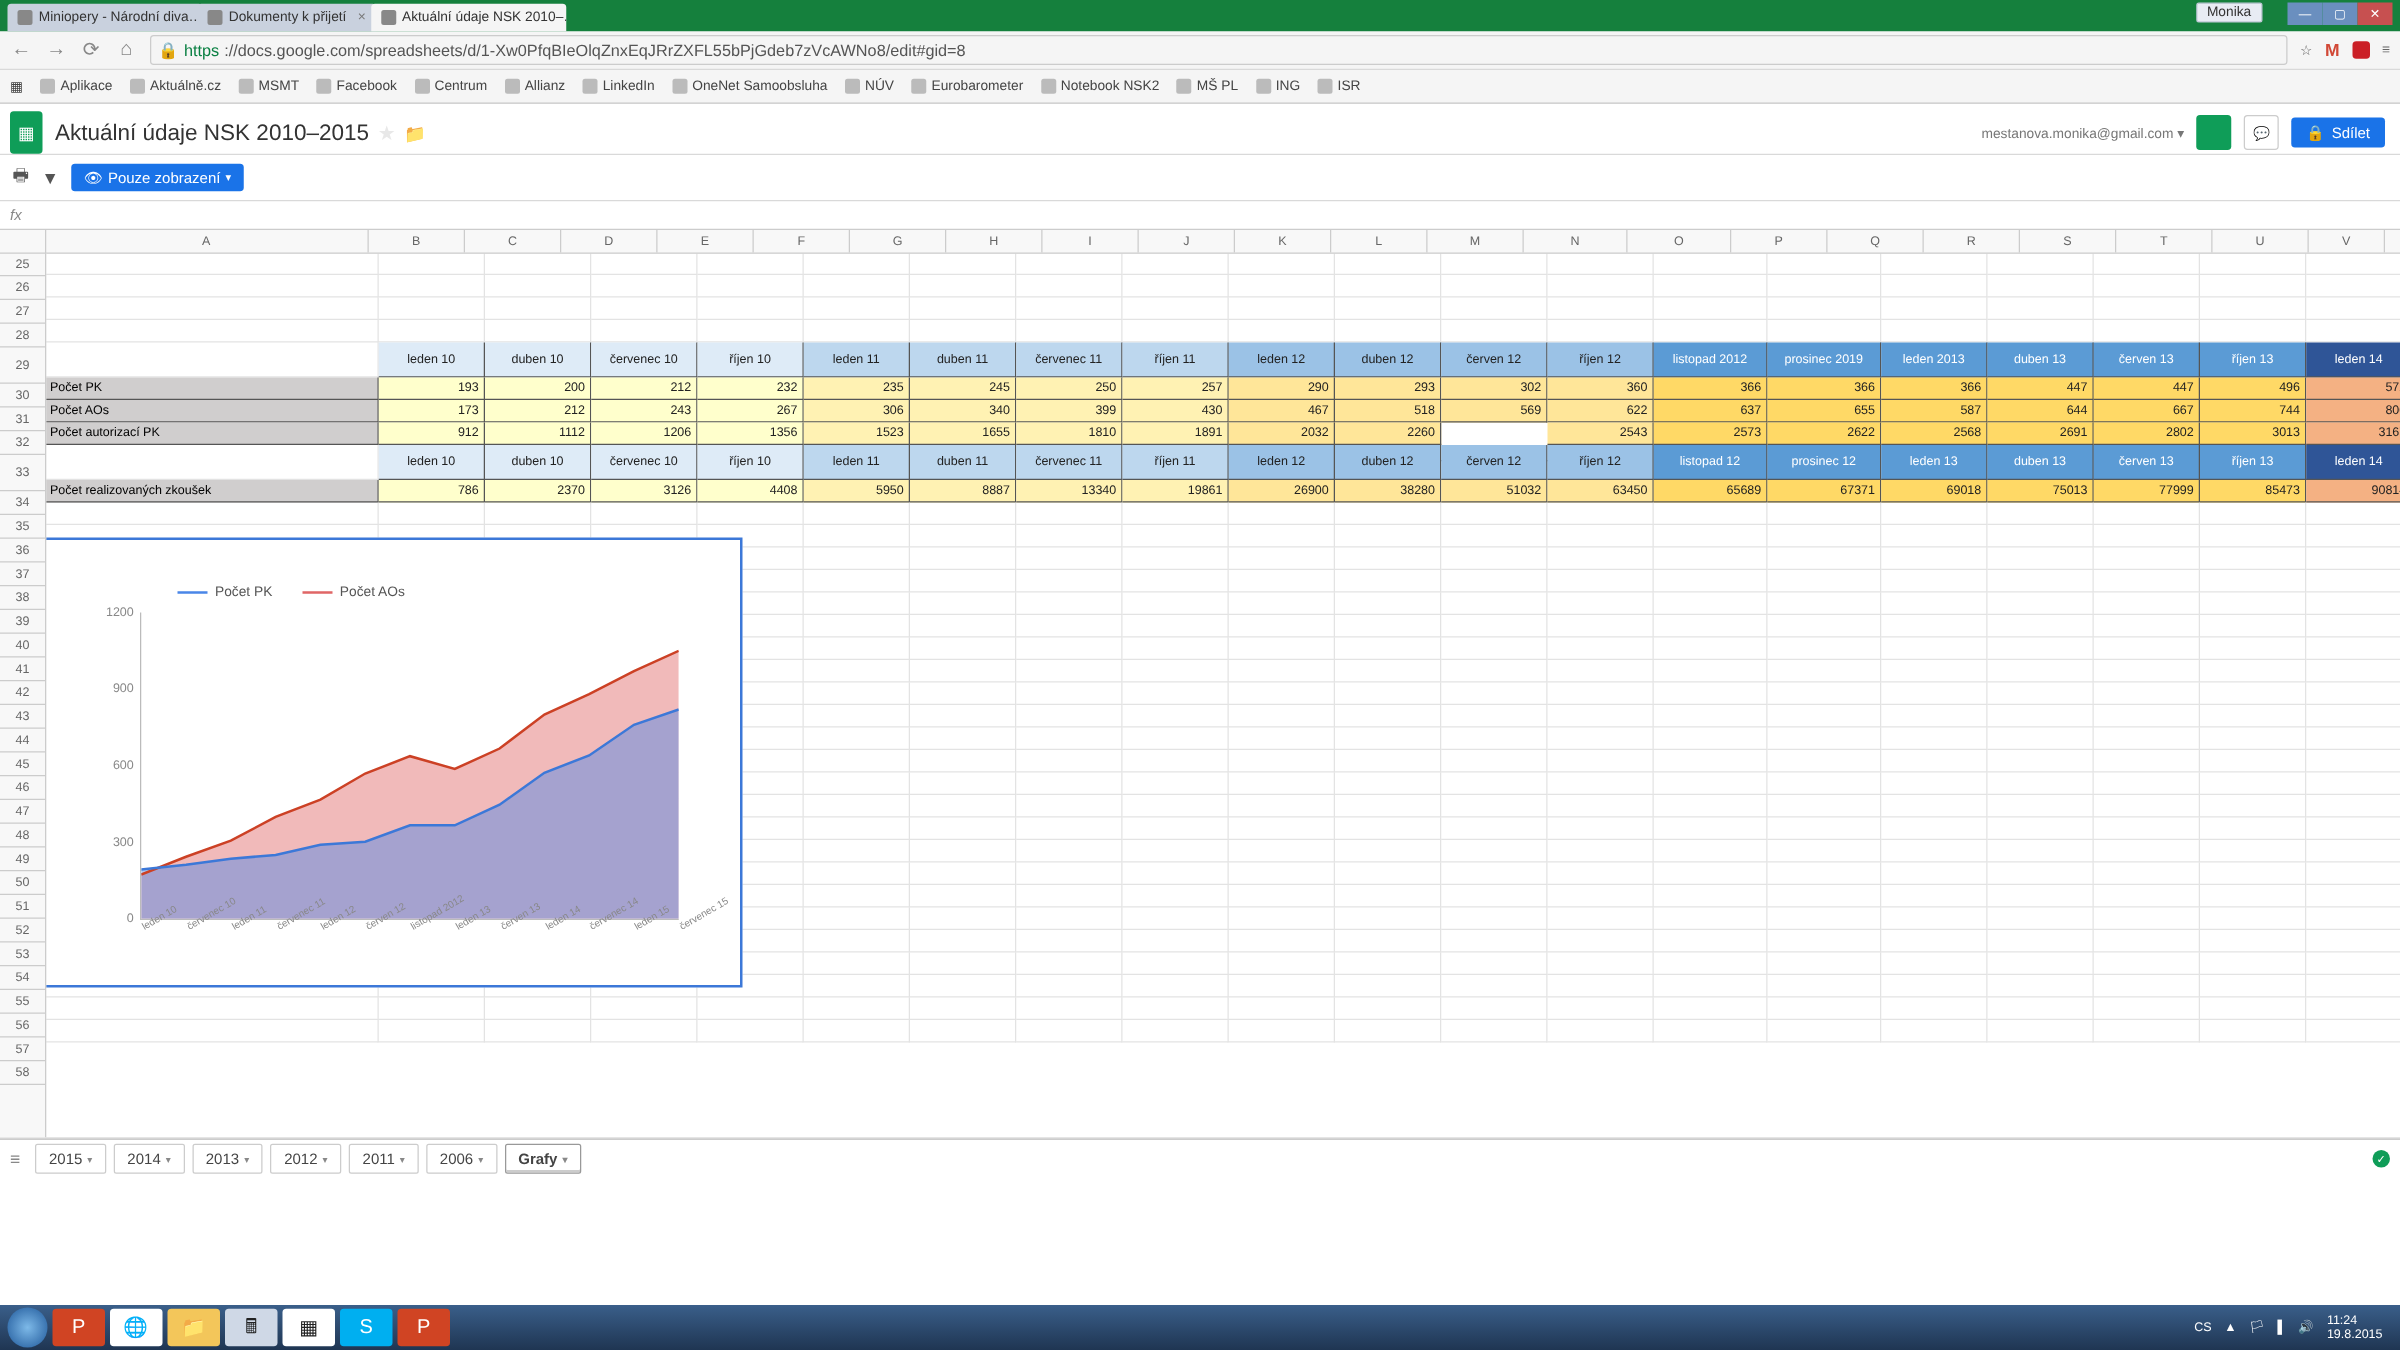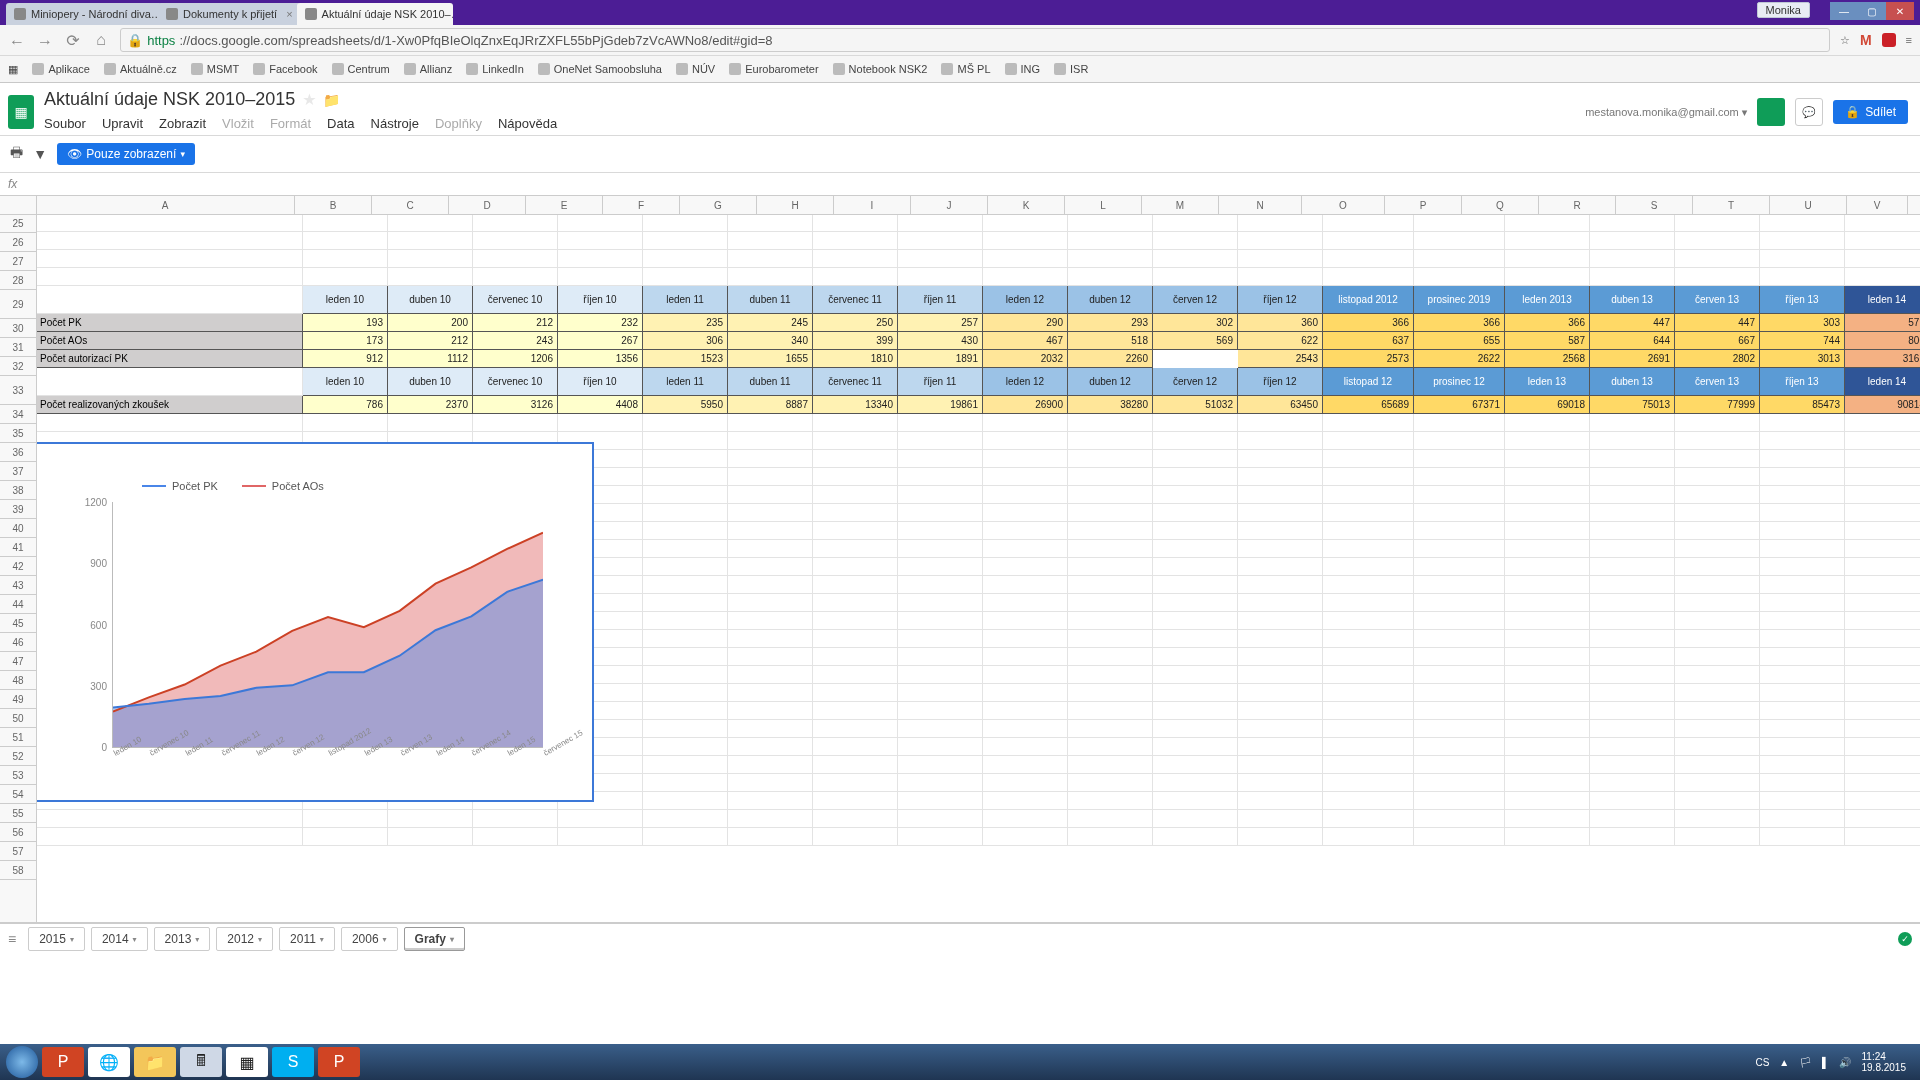--- a/index.html
+++ b/index.html
@@ -1,17 +1,17 @@
 <!DOCTYPE html>
 <html><head>
 <meta charset="utf-8">
 <style>
 html,body{margin:0;padding:0;font-family:Arial,Helvetica,sans-serif;font-size:11px;color:#222;background:#fff;overflow:hidden;width:1920px;height:1080px}
 
-.chrome-top{background:#4c1d95;height:25px;display:flex;align-items:flex-end;padding-left:6px;position:relative}
+.chrome-top{background:#15803d;height:25px;display:flex;align-items:flex-end;padding-left:6px;position:relative}
 .tab{height:22px;border-radius:3px 3px 0 0;display:flex;align-items:center;padding:0 8px;margin-right:-4px;font-size:11px;color:#333;max-width:140px;overflow:hidden;white-space:nowrap;text-overflow:ellipsis;gap:5px;background:#c9d1de}
 .tab.active{background:#f5f5f5}
 .tab .close{margin-left:4px;color:#777}
 .fav{width:12px;height:12px;display:inline-block;background:#888;border-radius:2px;flex-shrink:0}
 .win-controls{position:absolute;right:6px;top:2px;display:flex;gap:0}
 .win-btn{width:28px;height:18px;display:flex;align-items:center;justify-content:center;font-size:10px;color:#fff}
 .min-btn{background:#6a8fbf}.max-btn{background:#6a8fbf}.cls-btn{background:#c75050}
 .user-chip{position:absolute;right:110px;top:2px;background:#e8ecf4;padding:1px 8px;font-size:11px;color:#333;border:1px solid #bfc8d6;border-radius:2px}
 .addr-bar{height:30px;background:#f5f5f5;display:flex;align-items:center;padding:0 8px;gap:10px;border-bottom:1px solid #d9d9d9}
 .nav-btn{color:#888;font-size:16px;width:18px;text-align:center}
@@ -191,31 +191,20 @@
   </div>
 
 <div class="sheets-head">
   <div class="gs-logo">▦</div>
   <div>
     <div>
       <span class="doc-title">Aktuální údaje NSK 2010–2015</span>
       <span class="star">★</span>
       <span class="folder">📁</span>
     </div>
-    <div class="menus" id="menus" style="padding-left:0;margin-top:4px">
-        <span>Soubor</span>
-        <span>Upravit</span>
-        <span>Zobrazit</span>
-        <span class="dim">Vložit</span>
-        <span class="dim">Formát</span>
-        <span>Data</span>
-        <span>Nástroje</span>
-        <span class="dim">Doplňky</span>
-        <span>Nápověda</span>
-      </div>
   </div>
   <div class="sheets-right">
     <span class="email">mestanova.monika@gmail.com ▾</span>
     <div class="grn-btn"></div>
     <div class="comment-btn">💬</div>
     <div class="share-btn">
       <span>🔒</span>
       <span>Sdílet</span>
     </div>
   </div>
@@ -419,21 +408,21 @@
         <div class="cell bord d-y11" style="width: 76px;">257</div>
         <div class="cell bord d-y12" style="width: 76px;">290</div>
         <div class="cell bord d-y12" style="width: 76px;">293</div>
         <div class="cell bord d-y12" style="width: 76px;">302</div>
         <div class="cell bord d-y12" style="width: 76px;">360</div>
         <div class="cell bord d-y13" style="width: 82px;">366</div>
         <div class="cell bord d-y13" style="width: 82px;">366</div>
         <div class="cell bord d-y13" style="width: 76px;">366</div>
         <div class="cell bord d-y13" style="width: 76px;">447</div>
         <div class="cell bord d-y13" style="width: 76px;">447</div>
-        <div class="cell bord d-y13" style="width: 76px;">303</div>
+        <div class="cell bord d-y13" style="width: 76px;">496</div>
         <div class="cell bord d-y14" style="width: 76px;">572</div>
       </div>
       <div class="row">
         <div class="cell lbl bord rowlabel-cell" style="width: 258px;">Počet AOs</div>
         <div class="cell bord d-y10" style="width: 76px;">173</div>
         <div class="cell bord d-y10" style="width: 76px;">212</div>
         <div class="cell bord d-y10" style="width: 76px;">243</div>
         <div class="cell bord d-y10" style="width: 76px;">267</div>
         <div class="cell bord d-y11" style="width: 76px;">306</div>
         <div class="cell bord d-y11" style="width: 76px;">340</div>

